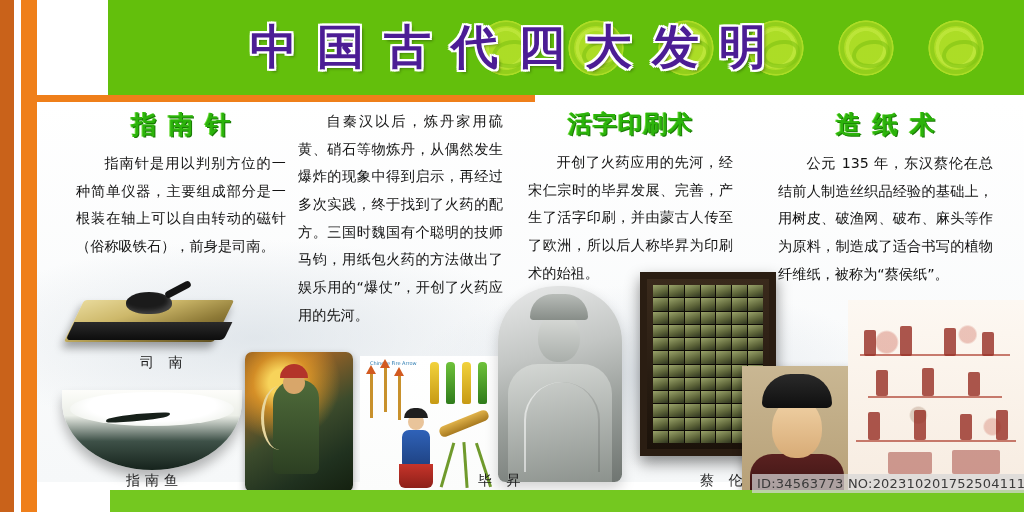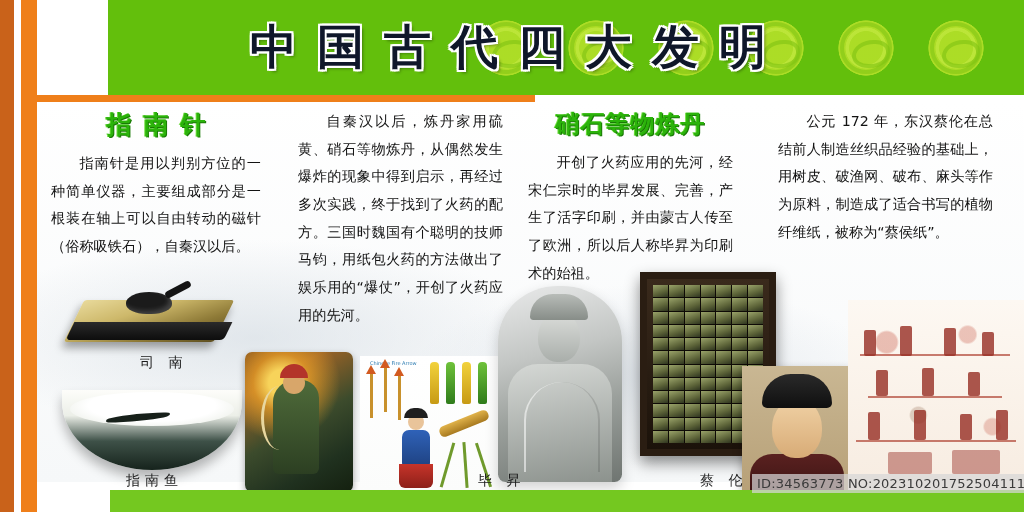--- a/index.html
+++ b/index.html
@@ -39,21 +39,21 @@
   }
   .banner-title{
     position:absolute;left:0;top:0;width:800px;height:95px;
     display:flex;align-items:center;justify-content:center;
     letter-spacing:20px;
     padding-left:20px;
     box-sizing:border-box;
     font-family:"DejaVu Serif","Liberation Serif",serif;
     font-weight:bold;
     font-size:47px;
-    color:#0f172a;
+    color:#4c1d95;
     text-shadow:
       -2px -2px 0 #fff, 2px -2px 0 #fff, -2px 2px 0 #fff, 2px 2px 0 #fff,
       0 -2px 0 #fff, 0 2px 0 #fff, -2px 0 0 #fff, 2px 0 0 #fff,
       3px 3px 3px rgba(0,0,0,.35);
     white-space:nowrap;
   }
   .banner-rule{
     position:absolute;left:37px;top:95px;width:498px;height:7px;background:#ef7f1a;
   }
 
@@ -61,21 +61,21 @@
   .body-bg{
     position:absolute;left:37px;top:102px;width:987px;height:380px;
     background:
       radial-gradient(ellipse 420px 140px at 22% 62%, rgba(205,214,222,.55), rgba(255,255,255,0) 70%),
       radial-gradient(ellipse 340px 130px at 62% 72%, rgba(200,210,220,.45), rgba(255,255,255,0) 70%),
       linear-gradient(#ffffff,#f6f8f9);
   }
 
   
   .col{position:absolute;top:108px;}
-  .c1{left:51px;width:210px;}
+  .c1{left:76px;width:210px;}
   .c2{left:298px;width:205px;}
   .c3{left:528px;width:205px;}
   .c4{left:778px;width:215px;}
 
   .sec-title{
     text-align:center;font-weight:bold;font-size:25px;
     color:#2bb30b;
     margin:0 0 9px 0;
     letter-spacing:4px;
     text-shadow:1px 1px 0 #1a7a06, -1px 0 0 #6ddc3c;
@@ -350,21 +350,21 @@
         </div>
     </div>
     <div class="banner-title">中国古代四大发明</div>
   </div>
   <div class="banner-rule"></div>
 
   <div class="body-bg"></div>
 
   <div class="col c1">
     <div class="sec-title sp">指南针</div>
-    <div class="sec-body">指南针是用以判别方位的一种简单仪器，主要组成部分是一根装在轴上可以自由转动的磁针（俗称吸铁石），自秦汉以后。</div>
+    <div class="sec-body">指南针是用以判别方位的一种简单仪器，主要组成部分是一根装在轴上可以自由转动的磁针（俗称吸铁石），前身是司南。</div>
   </div>
 
   <div class="pic sinan">
     <span class="plate"></span>
       <span class="rim"></span>
       <span class="spoon"></span>
       <span class="handle"></span>
   </div>
   <div class="cap" style="left:140px;top:354px">司 南</div>
 
@@ -403,21 +403,21 @@
     </span>
     <span class="tripod">
       <i style="left:2px;transform:rotate(16deg)"></i>
       <i style="left:20px;transform:rotate(-4deg)"></i>
       <i style="left:38px;transform:rotate(-18deg)"></i>
     </span>
     <span class="tube"></span>
   </div>
 
   <div class="col c3">
-    <div class="sec-title wide">硝石等物炼丹</div>
+    <div class="sec-title wide">活字印刷术</div>
     <div class="sec-body">开创了火药应用的先河，经宋仁宗时的毕昇发展、完善，产生了活字印刷，并由蒙古人传至了欧洲，所以后人称毕昇为印刷术的始祖。</div>
   </div>
 
   <div class="pic statue">
     <span class="srobe"></span>
       <span class="sfold"></span>
       <span class="sface"></span>
       <span class="scap"></span>
   </div>
   <div class="cap" style="left:478px;top:472px">毕 昇</div>
@@ -505,21 +505,22 @@
         <span></span>
         <span></span>
         <span></span>
         <span></span>
         <span></span>
         <span></span>
     </span>
   </div>
 
   <div class="col c4">
-    <div class="sec-body">公元 172 年，东汉蔡伦在总结前人制造丝织品经验的基础上，用树皮、破渔网、破布、麻头等作为原料，制造成了适合书写的植物纤维纸，被称为“蔡侯纸”。</div>
+    <div class="sec-title sp">造纸术</div>
+    <div class="sec-body">公元 135 年，东汉蔡伦在总结前人制造丝织品经验的基础上，用树皮、破渔网、破布、麻头等作为原料，制造成了适合书写的植物纤维纸，被称为“蔡侯纸”。</div>
   </div>
 
   <div class="pic portrait">
     <span class="probe"></span>
       <span class="pface"></span>
       <span class="phat"></span>
   </div>
   <div class="cap" style="left:700px;top:472px">蔡 伦</div>
 
   <div class="pic papersc">

